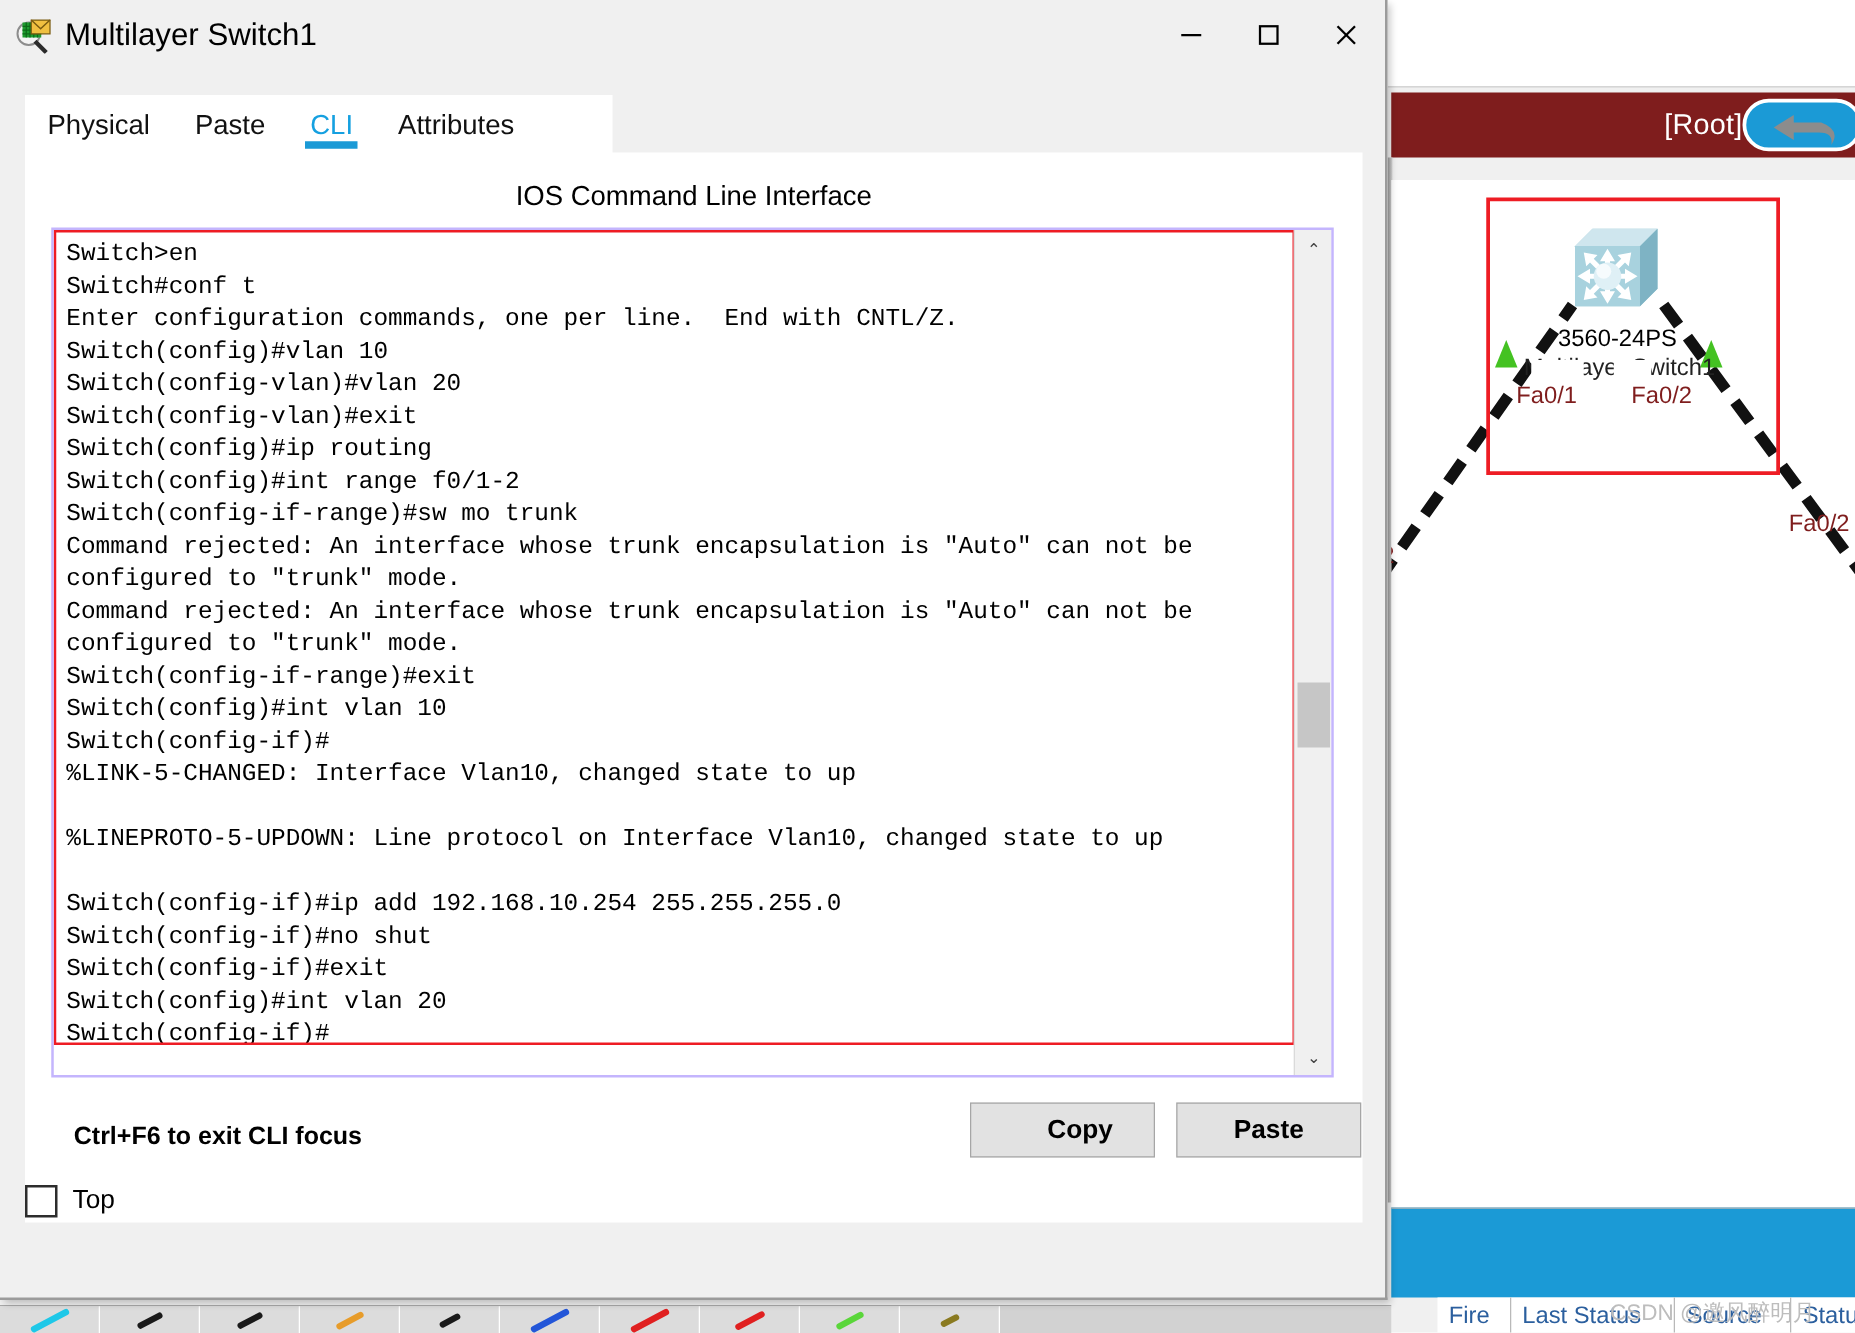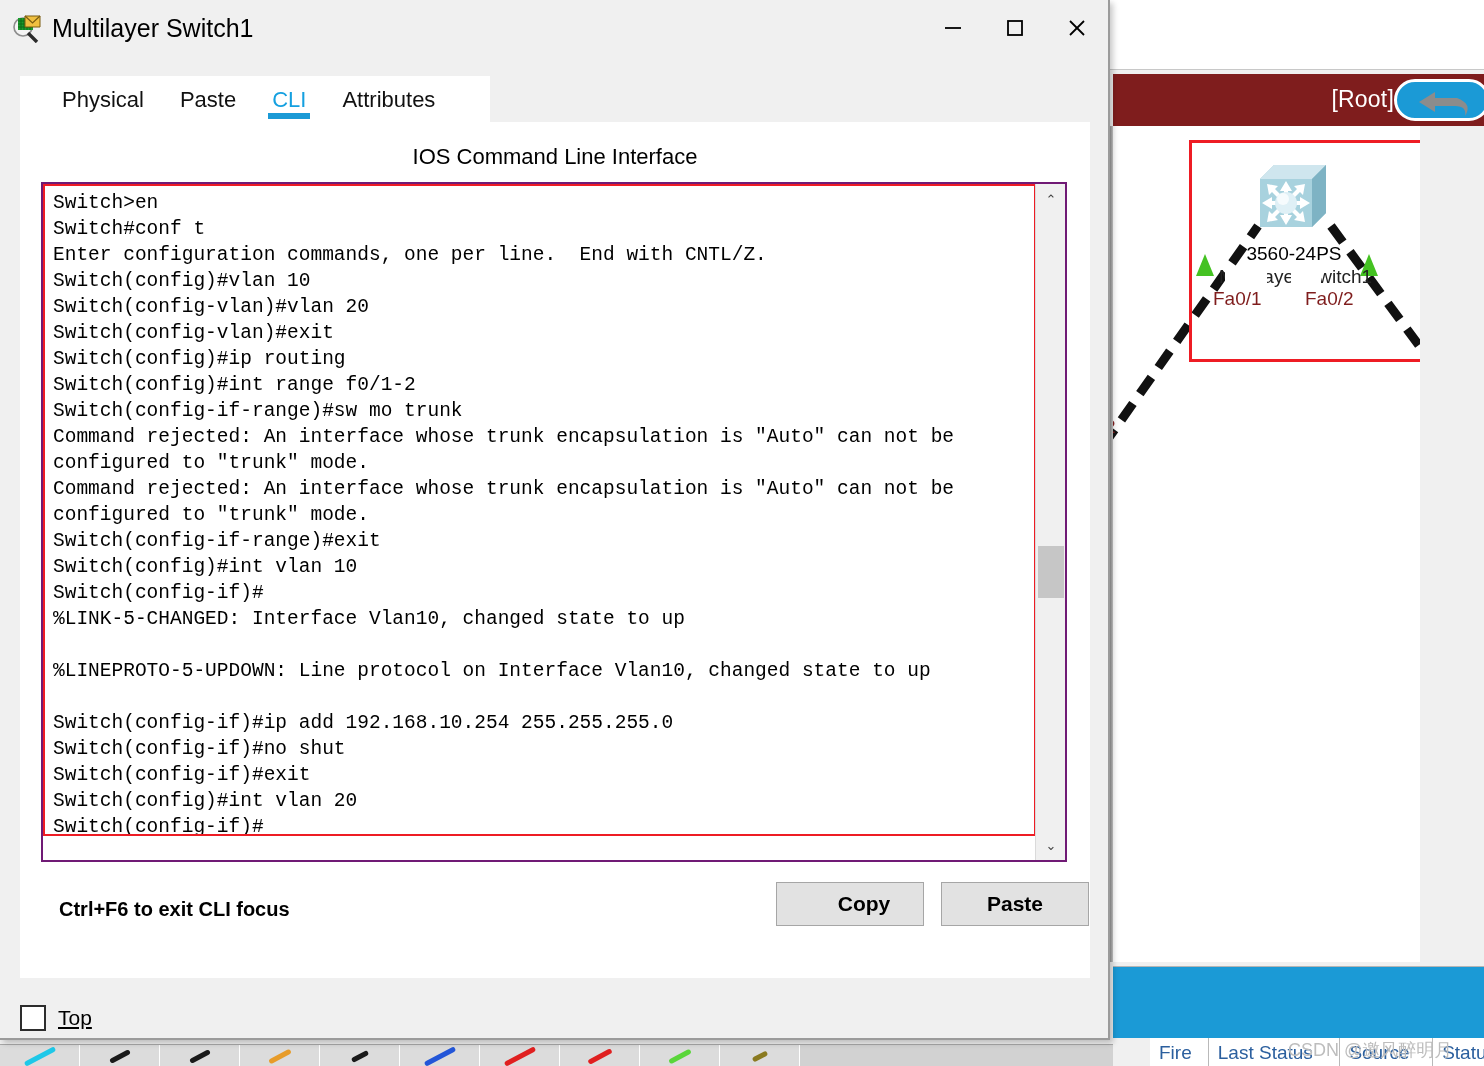--- a/index.html
+++ b/index.html
@@ -32,21 +32,21 @@
   .pt-back-btn {
     position: absolute; right: -6px; top: 5px;
     width: 96px; height: 42px;
     border: 3px solid #ffffff;
     border-radius: 21px;
     background: #1b9ad6;
   }
   .pt-back-btn svg { position: absolute; left: 14px; top: 6px; }
 
   .pt-canvas {
-    position: absolute; left: 1113px; top: 126px; width: 307px; height: 836px;
+    position: absolute; left: 1113px; top: 144px; width: 371px; height: 836px;
     background: #ffffff;
     overflow: hidden;
   }
   .pt-canvas-edge {
     position: absolute; left: 1110px; top: 126px; width: 4px; height: 836px;
     background: linear-gradient(to right, #9a9a9a, #d9d9d9);
   }
 
   .sel-rect {
     position: absolute; left: 76px; top: 14px; width: 235px; height: 222px;
@@ -137,21 +137,21 @@
     margin-left: 10px; font-size: 25px; color: #000;
   }
   .win-ctrls { position: absolute; right: 0; top: 0; display: flex; height: 56px; }
   .win-btn {
     width: 62px; height: 56px; display: flex; align-items: center; justify-content: center;
   }
 
   .tabstrip {
     position: absolute; left: 20px; top: 76px; width: 470px; height: 48px;
     background: #ffffff;
-    display: flex; align-items: center; padding-left: 24px;
+    display: flex; align-items: center;
   }
   .tab {
     position: relative; padding: 0 18px; height: 48px; line-height: 48px;
     font-size: 22px; color: #111; cursor: default; white-space: nowrap;
   }
   .tab.active { color: #15a0e0; }
   .tab.active::after {
     content: ""; position: absolute; left: 14px; right: 14px; bottom: 5px;
     height: 6px; background: #1b9ad6;
   }
@@ -161,21 +161,21 @@
     background: #ffffff;
   }
   .cli-heading {
     text-align: center; font-size: 22px; color: #000;
     padding-top: 22px;
   }
 
   .term-wrap {
     position: absolute; left: 21px; top: 60px;
     width: 1026px; height: 680px;
-    border: 2px solid #701a75;
+    border: 2px solid #c4b5fd;
     background: #ffffff;
     overflow: hidden;
   }
   .term-redbox {
     position: absolute; left: 0px; top: 0px; width: 993px; height: 652px;
     border: 2px solid #ee1c24;
     pointer-events: none; z-index: 6;
   }
   .term-text {
     position: absolute; left: 10px; top: 6px; right: 34px;
@@ -206,22 +206,22 @@
   .btn {
     position: absolute; top: 4px; height: 44px; width: 148px;
     background: #e2e2e2; border: 1px solid #a6a6a6;
     font-size: 21px; color: #000; cursor: pointer;
     display: flex; align-items: center; justify-content: center;
   }
   #copy-btn { left: 735px; padding-left: 28px; }
   #paste-btn { left: 900px; }
 
   .top-row {
-    position: absolute; left: 20px; top: 1005px;
-    display: flex; align-items: center; text-decoration: underline;
+    position: absolute; left: 20px; top: 948px;
+    display: flex; 
   }
   .chk {
     width: 26px; height: 26px; border: 2px solid #2d2d2d; background: #fff;
   }
   .chk-label { margin-left: 12px; font-size: 21px; color: #000; }
 </style>
 </head>
 <body>
 
 <div id="pt-workspace">

